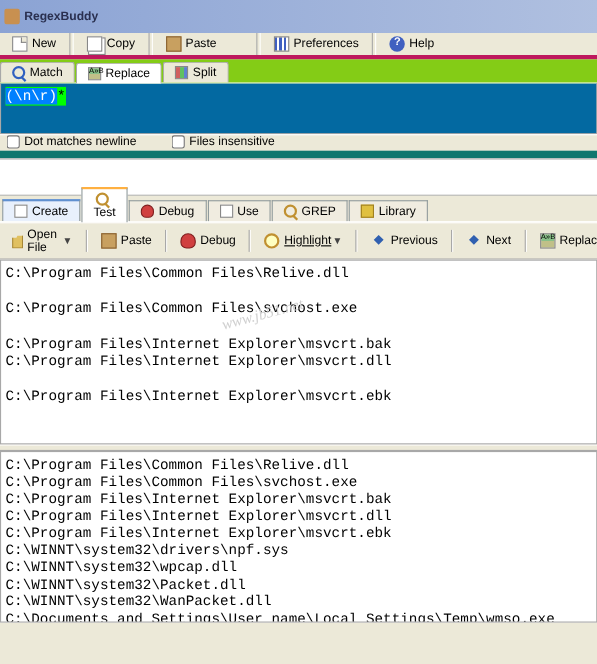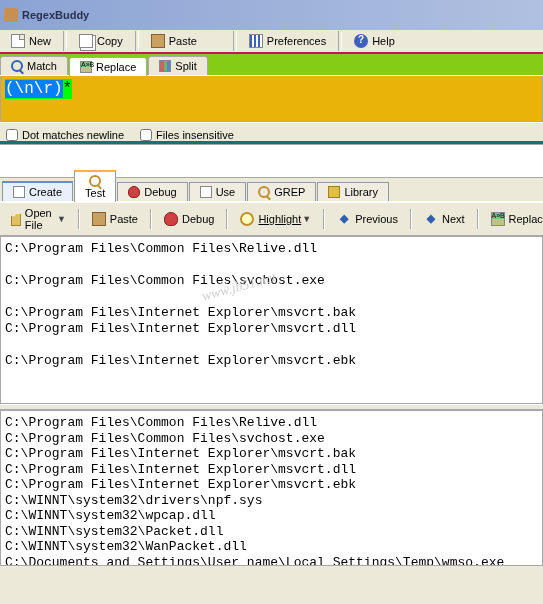--- a/index.html
+++ b/index.html
@@ -1,41 +1,41 @@
 <!DOCTYPE html>
 <html><head>
 <meta charset="utf-8">
 <style>
 * { margin: 0; padding: 0; box-sizing: border-box; }
 body { font-family: Tahoma, sans-serif; font-size: 11px; background: #ece9d8; width: 543px; height: 604px; overflow: hidden; }
 .titlebar { background: linear-gradient(to right, #8ba3d4, #b0c0e0); height: 30px; display: flex; align-items: center; padding: 0 4px; color: #2a3050; font-weight: bold; }
 .title-icon { width: 14px; height: 14px; margin-right: 4px; background: #c89050; border-radius: 2px; display: inline-block; }
-.toolbar { background: #ece9d8; border-bottom: 2px solid #be185d; height: 24px; display: flex; align-items: center; padding: 0 2px; }
+.toolbar { background: #ece9d8; border-bottom: 4px solid #be185d; height: 24px; display: flex; align-items: center; padding: 0 2px; }
 .tool-btn { display: flex; align-items: center; padding: 2px 8px; cursor: pointer; border: 1px solid transparent; height: 20px; }
 .tool-btn .ico { width: 14px; height: 14px; margin-right: 4px; display: inline-block; }
 .sep { width: 4px; height: 20px; border-left: 1px solid #a8a8a8; border-right: 1px solid #fff; margin: 0 3px; }
 .spacer { width: 24px; }
 
 .tabs { background: #84cc16; height: 22px; display: flex; align-items: flex-end; border-bottom: 1px solid #fff; }
 .tab { display: flex; align-items: center; padding: 3px 10px; border: 1px solid #a8a8a8; border-bottom: none; background: #ece9d8; margin-right: 1px; border-radius: 3px 3px 0 0; cursor: pointer; }
 .tab.active { background: #fff; position: relative; top: 1px; }
 .tab .ico { width: 12px; height: 12px; margin-right: 4px; display: inline-block; }
 
-.regex-area { background: #eab308; height: 46px; padding: 4px; border: 1px solid #a8a8a8; border-top: none; font-family: 'Courier New', monospace; font-size: 16px; }
+.regex-area { background: #0369a1; height: 46px; padding: 4px; border: 1px solid #a8a8a8; border-top: none; font-family: 'Courier New', monospace; font-size: 13px; }
 .regex-hl { background: #00ff00; color: #000; padding: 1px 0; }
 .regex-group { background: #0080ff; color: #fff; }
 
-.opts { background: #ece9d8; height: 22px; display: flex; align-items: flex-end; padding: 0 6px; border-top: 1px solid #fff; border-bottom: 3px solid #0f766e; gap: 16px; }
+.opts { background: #ece9d8; height: 22px; display: flex; align-items: flex-start; padding: 0 6px; border-top: 1px solid #fff; border-bottom: 7px solid #0f766e; gap: 32px; }
 .opts label { display: flex; align-items: center; gap: 4px; }
 .opts input { width: 12px; height: 12px; }
 
 .replace-area { background: #fff; height: 34px; border: 1px solid #a8a8a8; border-left: none; border-right: none; }
 
 .tabs2 { background: #ece9d8; height: 24px; display: flex; align-items: flex-end; border-bottom: 1px solid #fff; padding-left: 2px; }
-.tab2 { display: flex; align-items: flex-end; padding: 3px 10px; border: 1px solid #919b9c; border-bottom: none; background: #f0ece0; margin-right: 1px; cursor: pointer; }
+.tab2 { display: flex; align-items: center; padding: 3px 10px; border: 1px solid #919b9c; border-bottom: none; background: #f0ece0; margin-right: 1px; cursor: pointer; }
 .tab2.active { background: #fff; border-top: 2px solid #ffb040; position: relative; top: 1px; flex-direction: column; }
 .tab2.blue { background: #e8f0fc; border-top: 2px solid #6090d0; }
 .tab2 .ico { width: 12px; height: 12px; margin-right: 4px; display: inline-block; }
 
 .toolbar2 { background: #ece9d8; height: 24px; display: flex; align-items: center; padding: 16px 2px; border-bottom: 1px solid #a8a8a8; border-top: 1px solid #fff; }
 .dd { font-size: 9px; margin-left: 1px; color: #444; }
 
 .output { background: #fff; height: 168px; padding: 4px; font-family: 'Courier New', monospace; font-size: 13px; line-height: 16px; white-space: pre; overflow: hidden; border: 1px solid #a8a8a8; position: relative; }
 .watermark { position: absolute; top: 42px; left: 200px; color: #d0d0d0; font-style: italic; font-family: Tahoma; font-size: 14px; transform: rotate(-15deg); pointer-events: none; }
 

